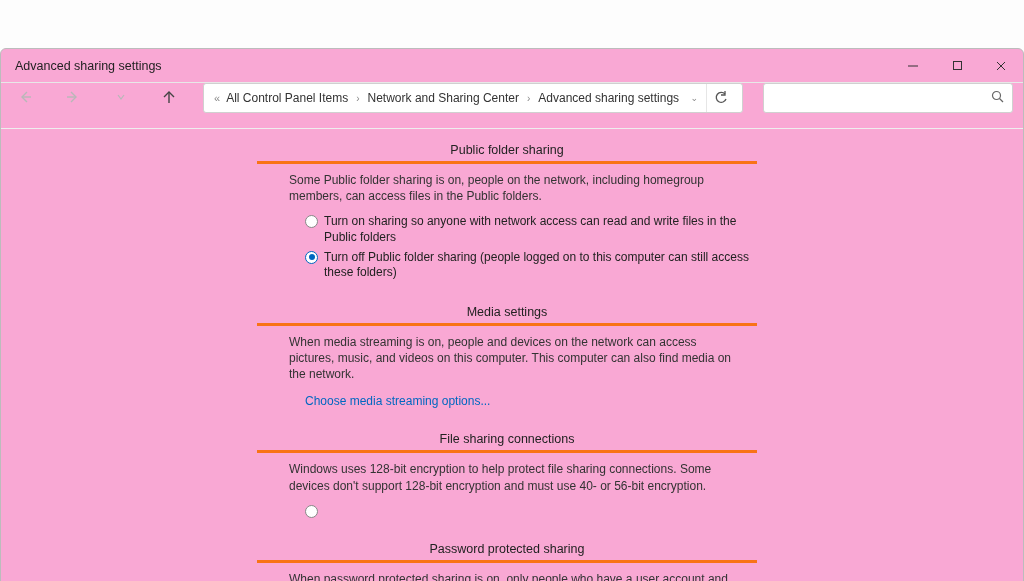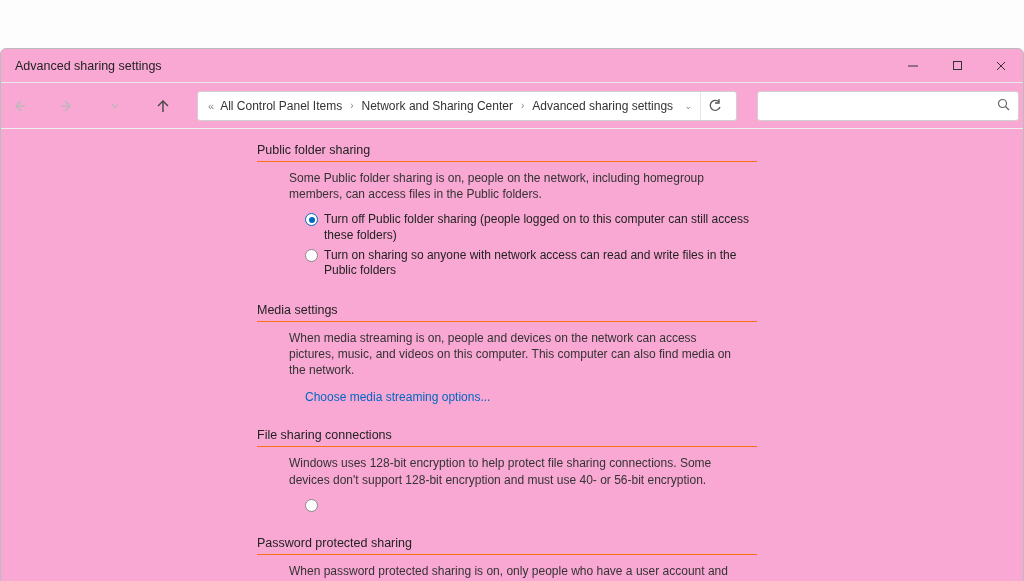--- a/index.html
+++ b/index.html
@@ -32,23 +32,23 @@
   .winctrls { margin-left: auto; display: flex; }
   .winbtn {
     width: 44px; height: 30px;
     display: flex; align-items: center; justify-content: center;
     color: #333; font-size: 13px;
   }
   .winbtn svg { stroke: #333; }
   
   .navrow {
     height: 46px;
-    display: flex; align-items: center;
+    display: flex; align-items: flex-start;
     gap: 20px;
-    padding: 0 4px;
+    padding: 0 10px;
     border-bottom: 1px solid #eee;
   }
   .navbtn {
     width: 28px; height: 28px;
     display: flex; align-items: center; justify-content: center;
     color: #555;
     border-radius: 3px;
   }
   .navbtn svg { stroke: #444; }
   .navbtn.disabled svg { stroke: #b8b8b8; }
@@ -96,23 +96,24 @@
   }
   .inner {
     width: 520px;
     margin-left: 256px;
     display: flex; flex-direction: column;
   }
   .section-title {
     font-size: 12.5px;
     color: #222;
     padding: 8px 0 4px 0;
-    border-bottom: 1px solid #f97316;
+    border-bottom: 3px solid #f97316;
     margin-bottom: 8px;
     width: 500px;
+    text-align: center;
   }
   .section-desc {
     font-size: 12px;
     color: #333;
     padding: 0 0 8px 32px;
     width: 480px;
     line-height: 1.35;
   }
   .radio-row {
     display: flex; align-items: flex-start;
@@ -245,26 +246,26 @@
       </span>
     </div>
   </div>
 
   <div class="content">
     <div class="inner">
 
       <div class="section-title">Public folder sharing</div>
       <div class="section-desc">Some Public folder sharing is on, people on the network, including homegroup members, can access files in the Public folders.</div>
       <div class="radio-row">
+        <span class="rbtn"></span>
+        <label>Turn on sharing so anyone with network access can read and write files in the Public folders</label>
+      </div>
+      <div class="radio-row">
         <span class="rbtn sel"></span>
         <label>Turn off Public folder sharing (people logged on to this computer can still access these folders)</label>
-      </div>
-      <div class="radio-row">
-        <span class="rbtn"></span>
-        <label>Turn on sharing so anyone with network access can read and write files in the Public folders</label>
       </div>
 
       <div class="section-title" style="margin-top:14px">Media settings</div>
       <div class="section-desc">When media streaming is on, people and devices on the network can access pictures, music, and videos on this computer. This computer can also find media on the network.</div>
       <div class="linkrow">
         <a href="#">Choose media streaming options...</a>
       </div>
 
       <div class="section-title" style="margin-top:10px">File sharing connections</div>
       <div class="section-desc">Windows uses 128-bit encryption to help protect file sharing connections. Some devices don't support 128-bit encryption and must use 40- or 56-bit encryption.</div>

